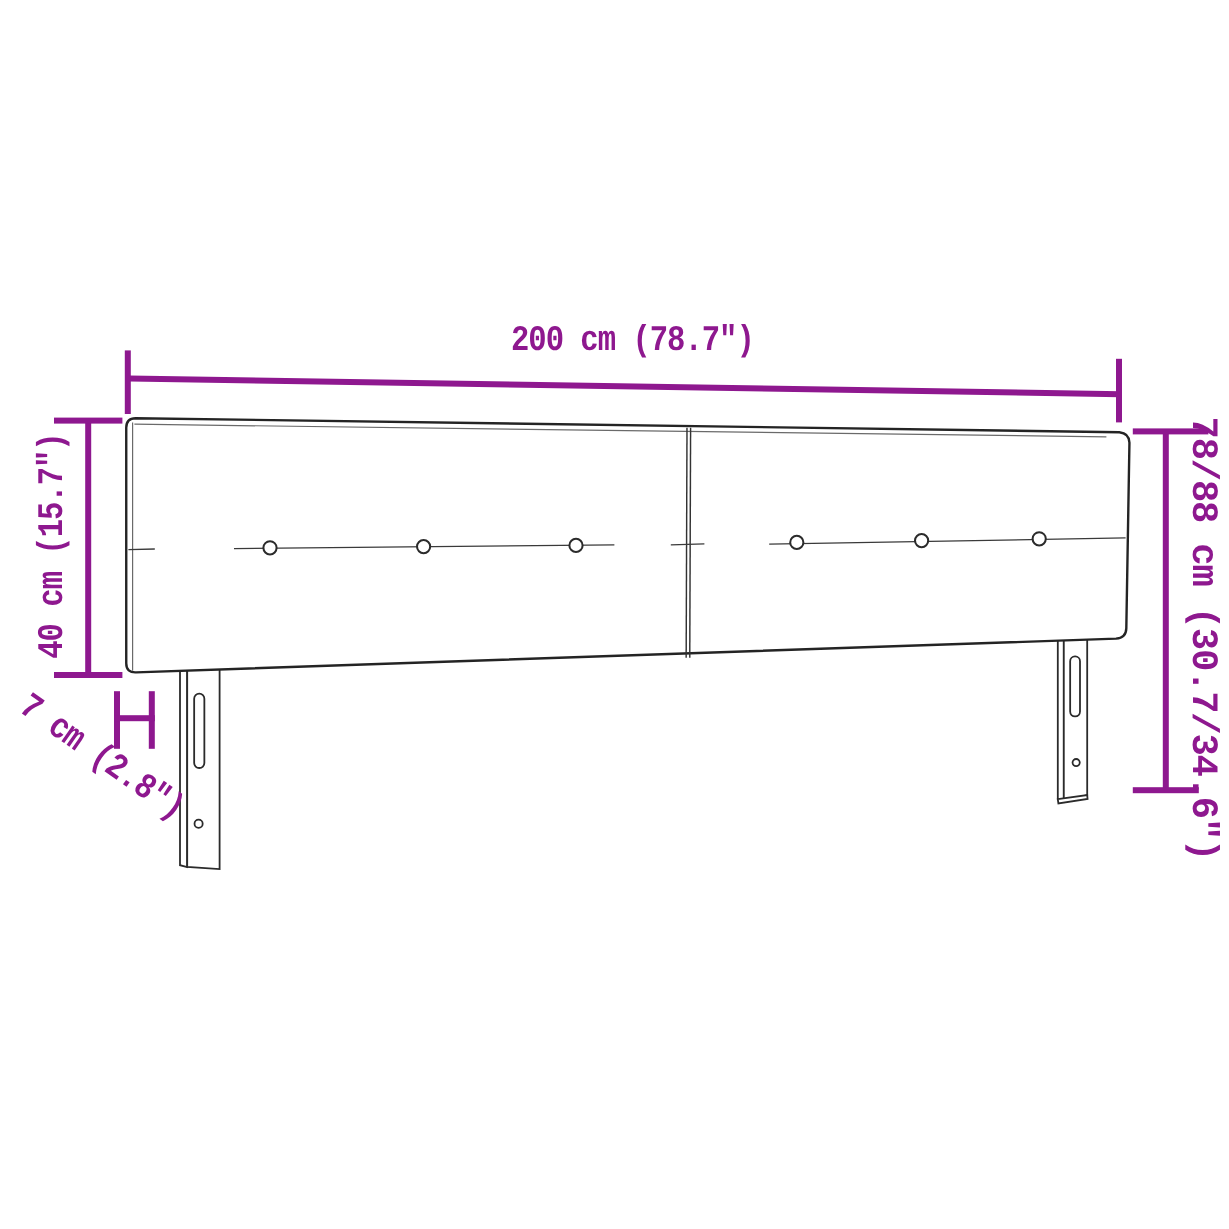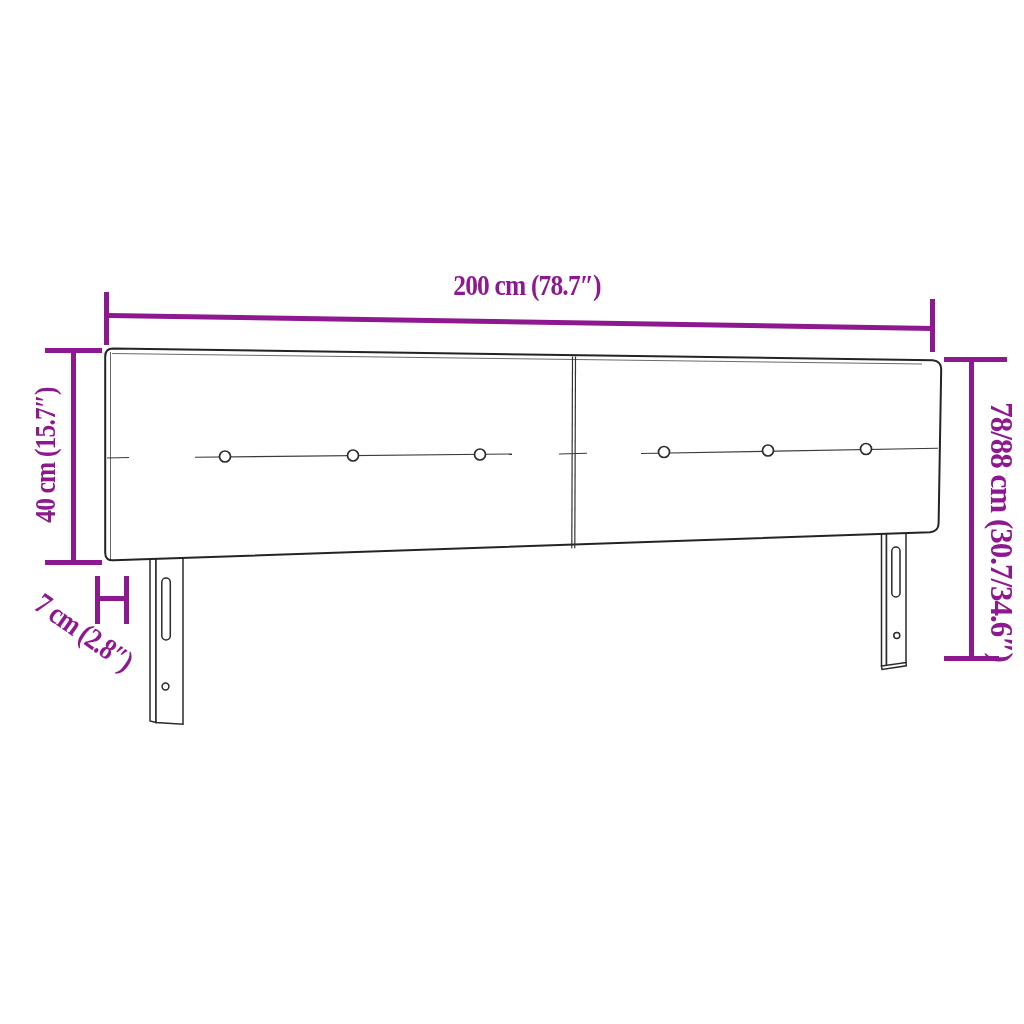--- a/index.html
+++ b/index.html
@@ -3,21 +3,21 @@
 <meta charset="utf-8">
 <style>
   :root{
     --accent:#8E188F;
     --line:#2b2b2b;
     --bg:#ffffff;
   }
   html,body{margin:0;padding:0;background:#fff;}
   .canvas{
     position:relative;width:1024px;height:1024px;background:var(--bg);
-    font-family:Liberation Serif, serif;overflow:hidden;
+    font-family:Liberation Mono, monospace;overflow:hidden;
   }
   .drawing{position:absolute;left:0;top:0;}
   .dim-bar{position:absolute;background:var(--accent);}
   .dim-label{
     position:absolute;color:var(--accent);font-weight:bold;font-size:30px;
     letter-spacing:-1px;white-space:nowrap;text-align:center;height:44px;
     line-height:44px;transform-origin:center center;
   }
   .lbl-top{left:277px;top:263px;width:500px;transform:scaleX(0.85);}
   .lbl-left{left:-205px;top:433px;width:500px;transform:rotate(-90deg) scaleX(0.85);}

